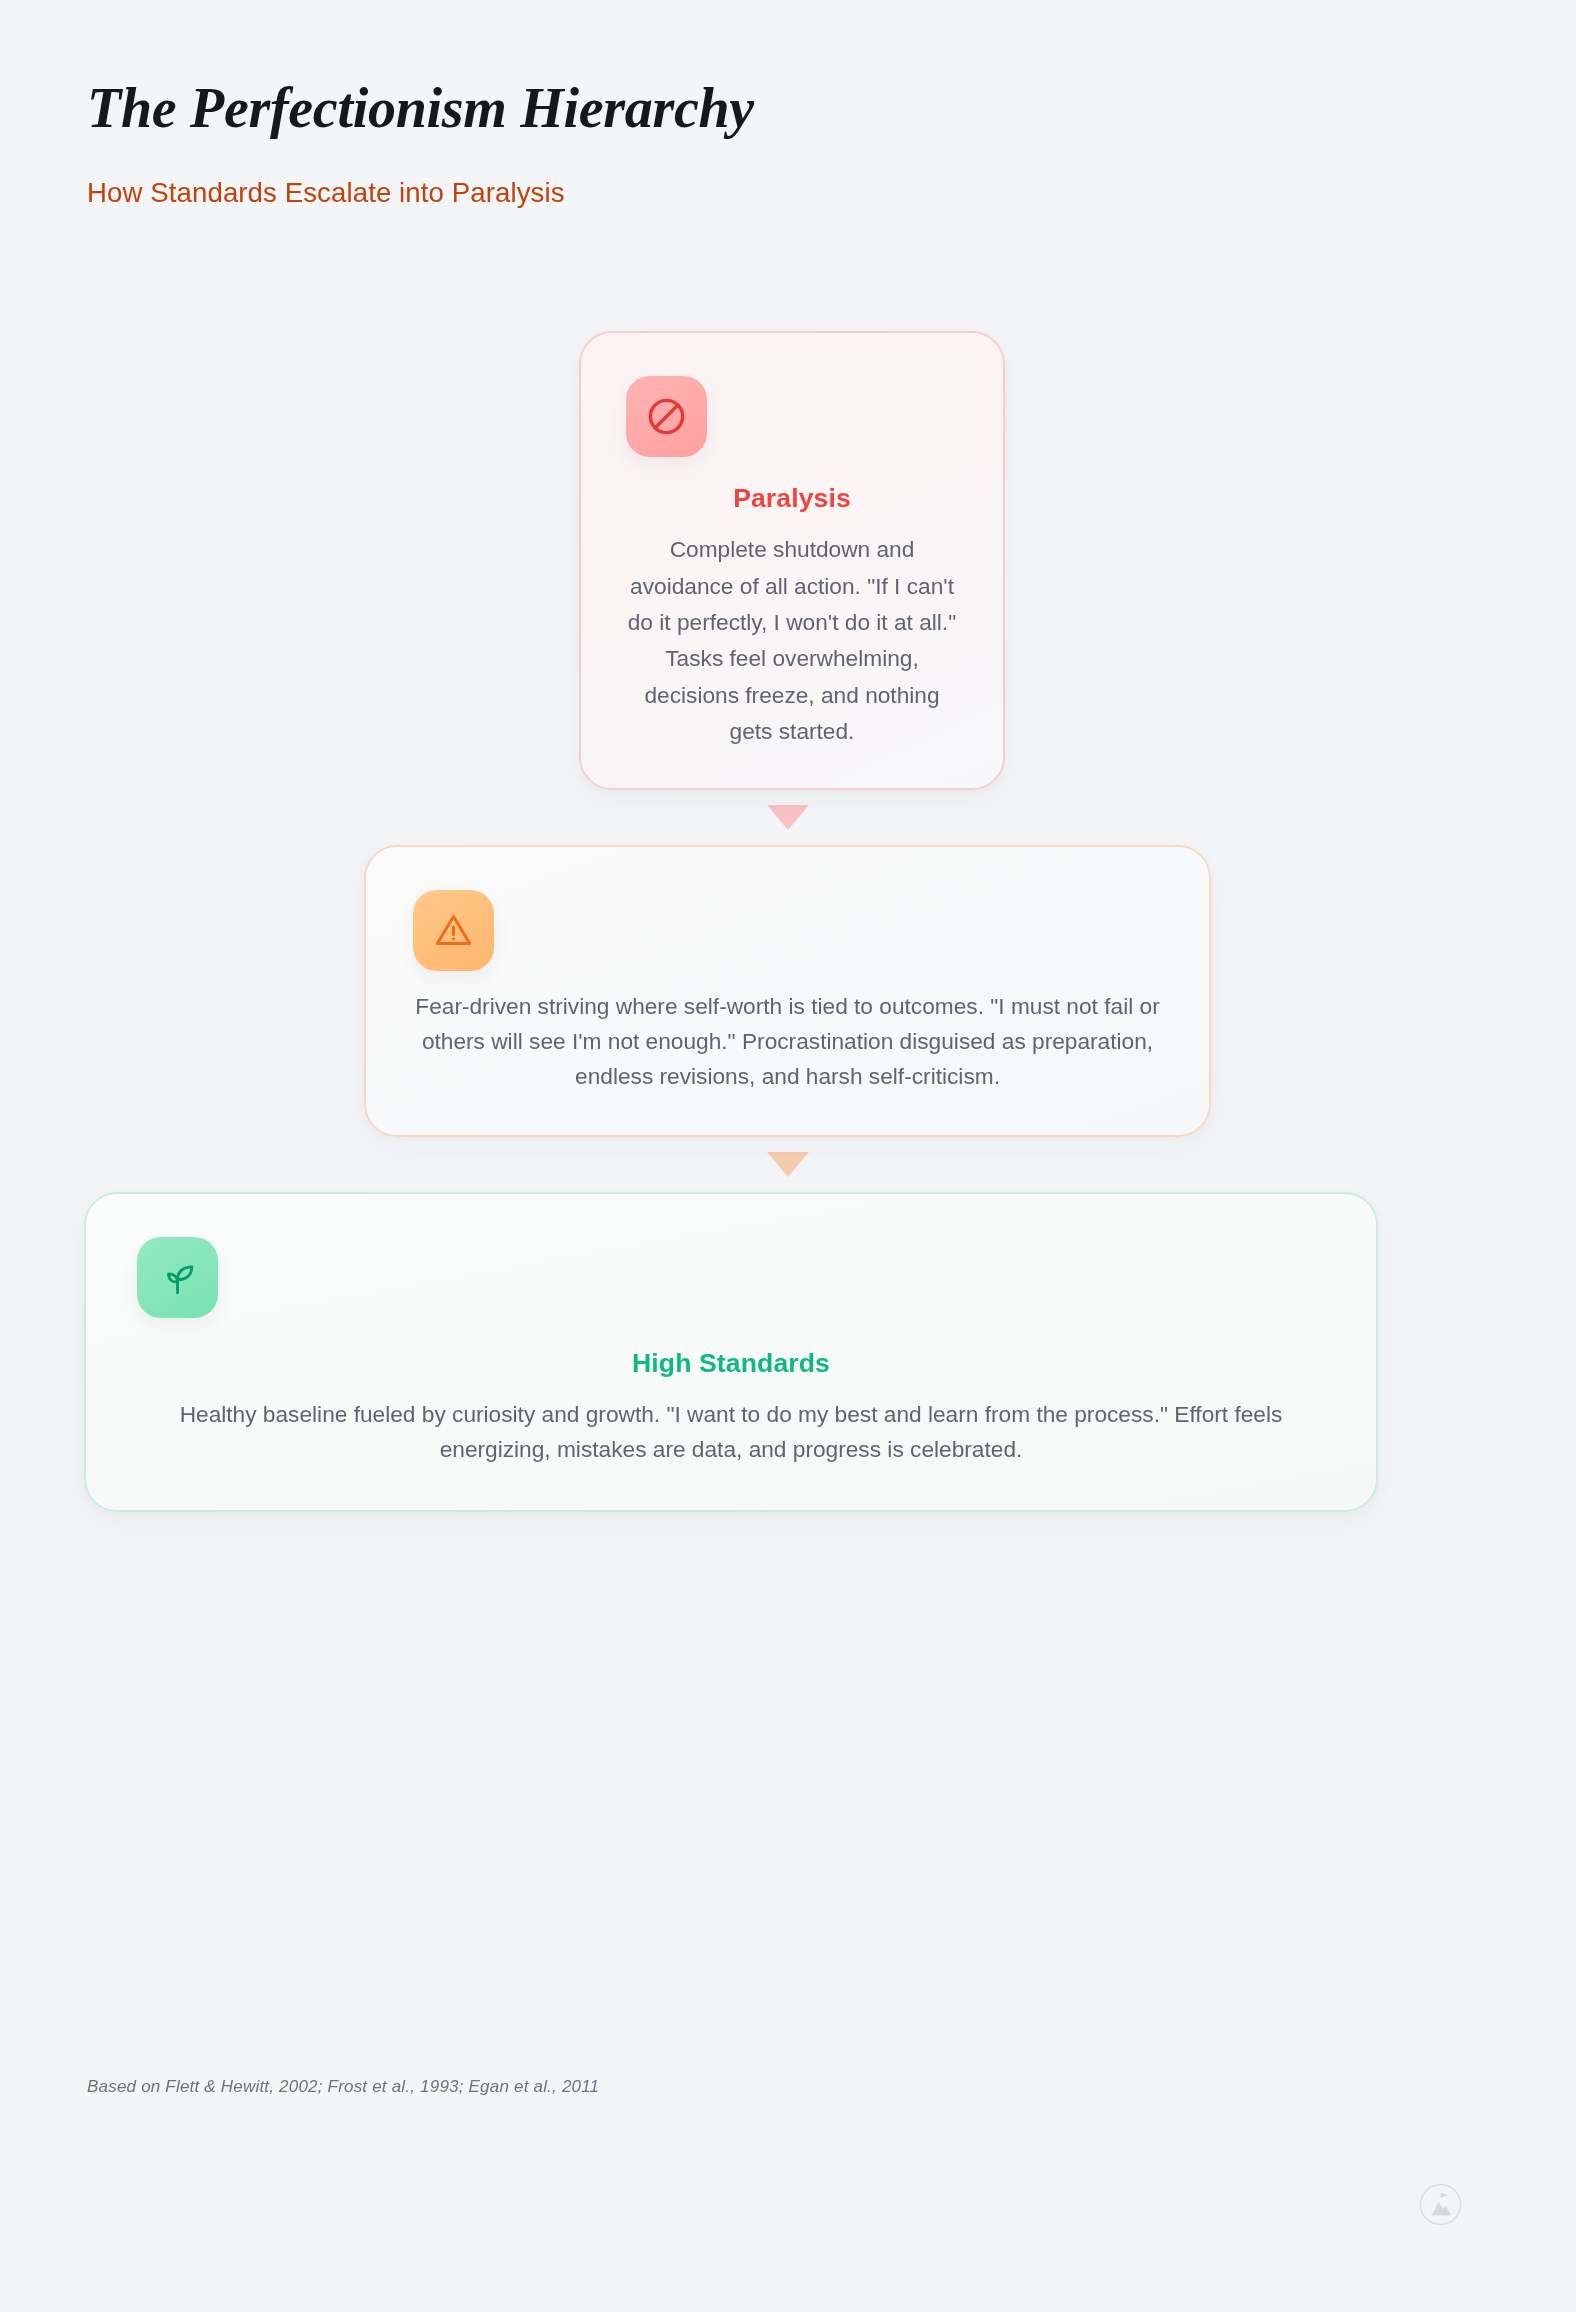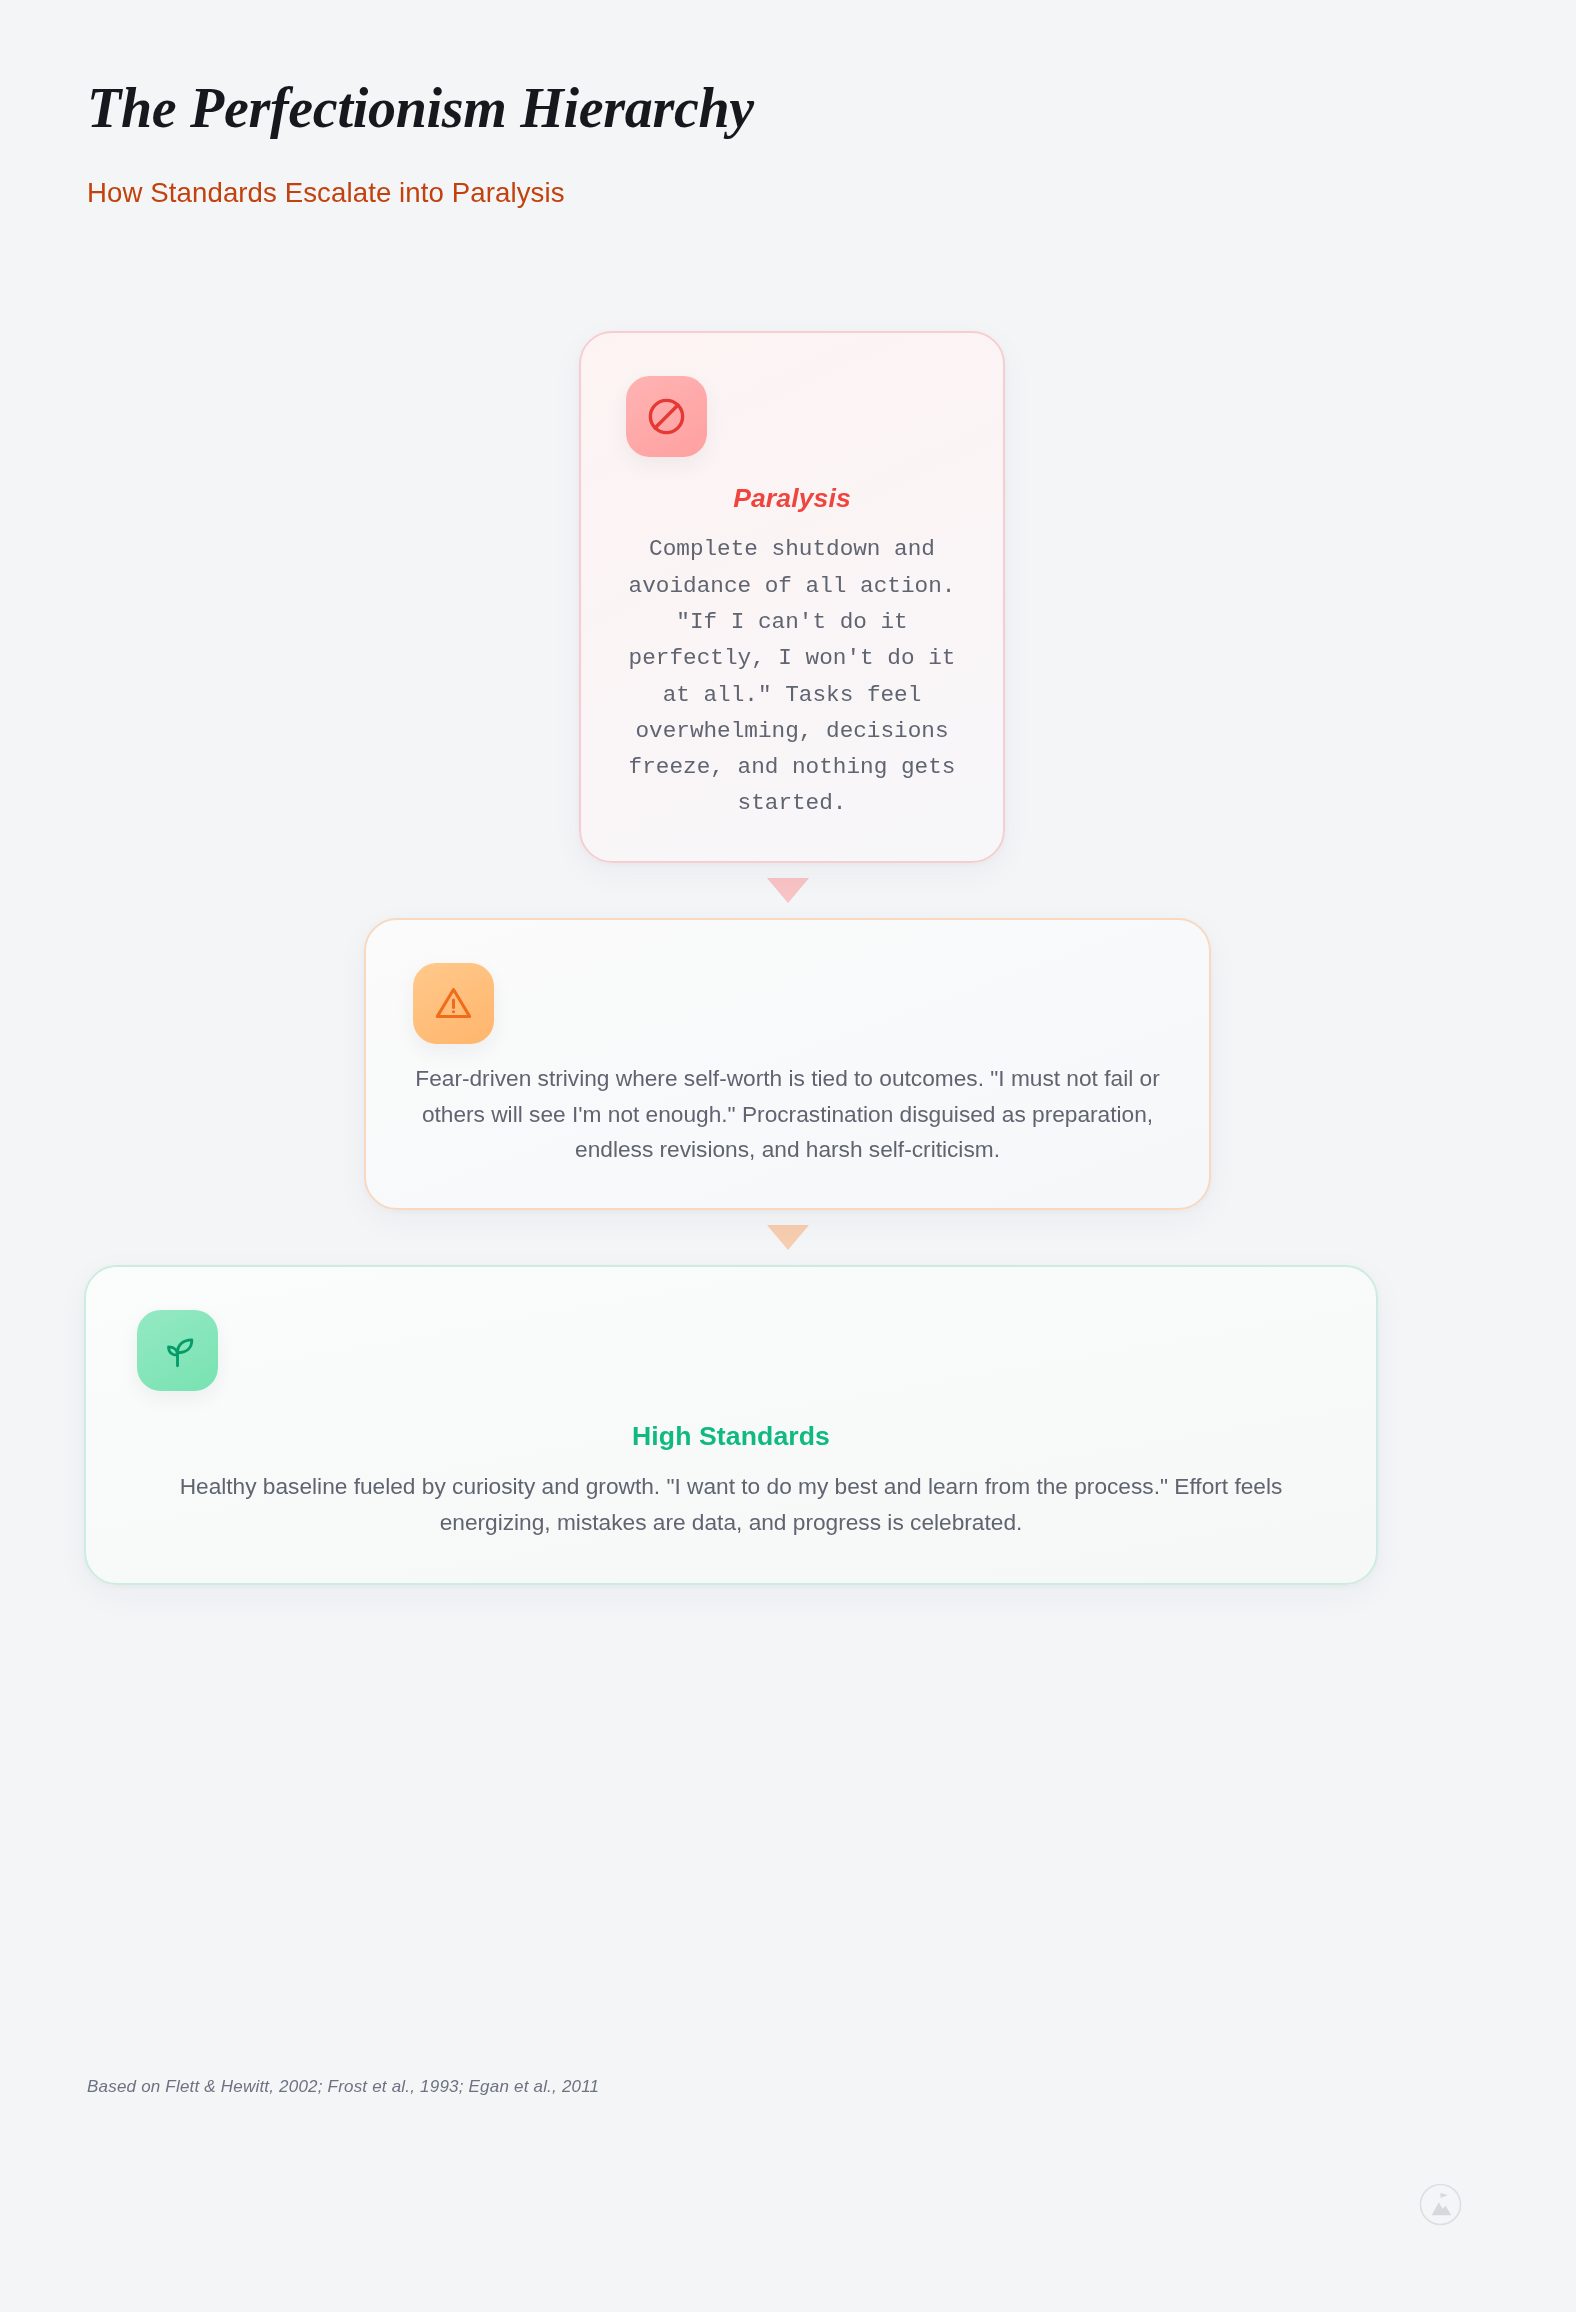--- a/index.html
+++ b/index.html
@@ -119,32 +119,32 @@
 
   .icon-badge svg { display: block; }
 
   .card-head {
     font-size: 26.6px;
     font-weight: bold;
     text-align: center;
     letter-spacing: 0.1px;
     margin-top: 23.6px;
   }
-  .card-1 .card-head { color: #f0453e; margin-top: 25.6px; font-style: italic; }
+  .card-1 .card-head { color: #f0453e; margin-top: 25.6px; }
   .card-2 .card-head { color: #f97316; margin-top: 29.6px; }
   .card-3 .card-head { color: #10b981; margin-top: 29.6px; }
 
   .card-body {
     margin-top: 17.7px;
     font-size: 22.7px;
     line-height: 1.55;
     color: #5f6470;
     text-align: center;
   }
-  .card-1 .card-body { font-size: 22.7px; line-height: 1.60; font-family: Liberation Mono, monospace; }
+  .card-1 .card-body { font-size: 22.7px; line-height: 1.60; }
   .card-2 .card-body { font-size: 22.7px; }
   .card-3 .card-body { font-size: 22.7px; }
 
   
   .arrow-wrap {
     width: 1576px;
     display: flex;
     justify-content: center;
     align-items: center;
     height: 55px;

